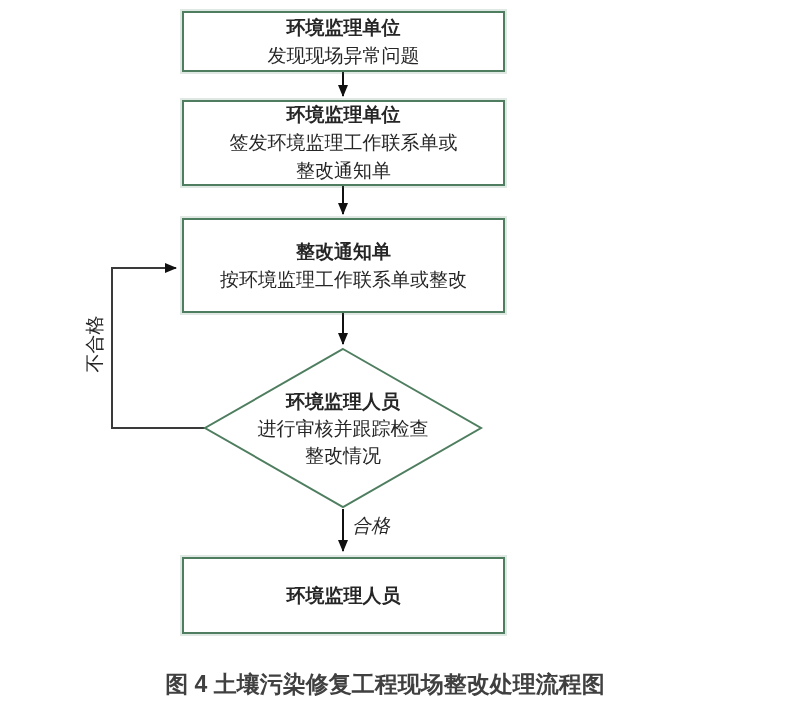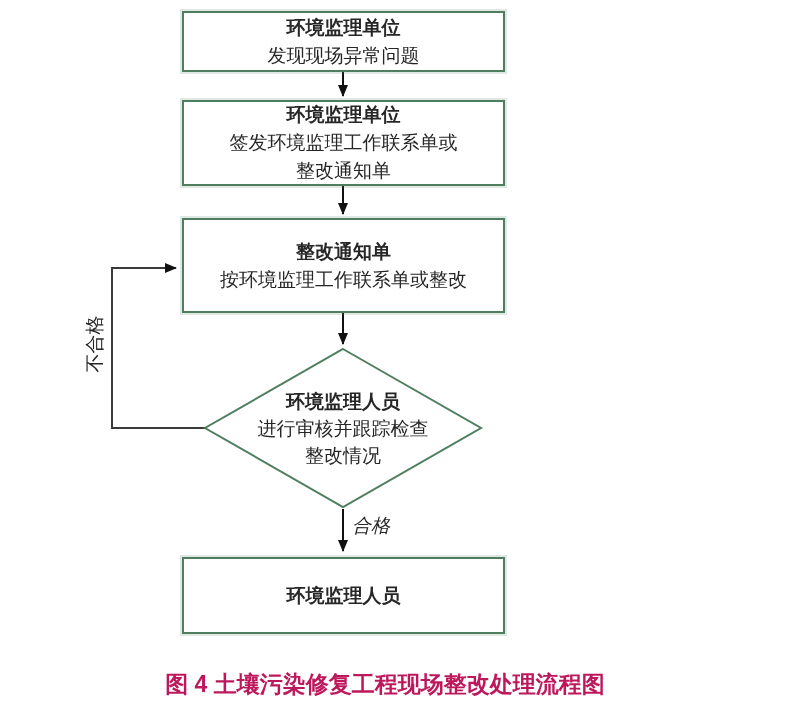--- a/index.html
+++ b/index.html
@@ -75,21 +75,21 @@
   }
   .caption {
     position: absolute;
     left: 385px;
     top: 669px;
     transform: translateX(-50%);
     font-family: "Liberation Sans", "DejaVu Sans", sans-serif;
     font-weight: bold;
     font-size: 23px;
     white-space: nowrap;
-    color: #be185d;
+    color: #404040;
   }
 </style>
 </head>
 <body>
 
 <div class="canvas">
 
   <svg class="connectors" viewBox="0 0 809 710" xmlns="http://www.w3.org/2000/svg">
     <defs>
       <marker id="arrowhead" markerUnits="userSpaceOnUse" markerWidth="14" markerHeight="12" refX="11" refY="5" orient="auto">

